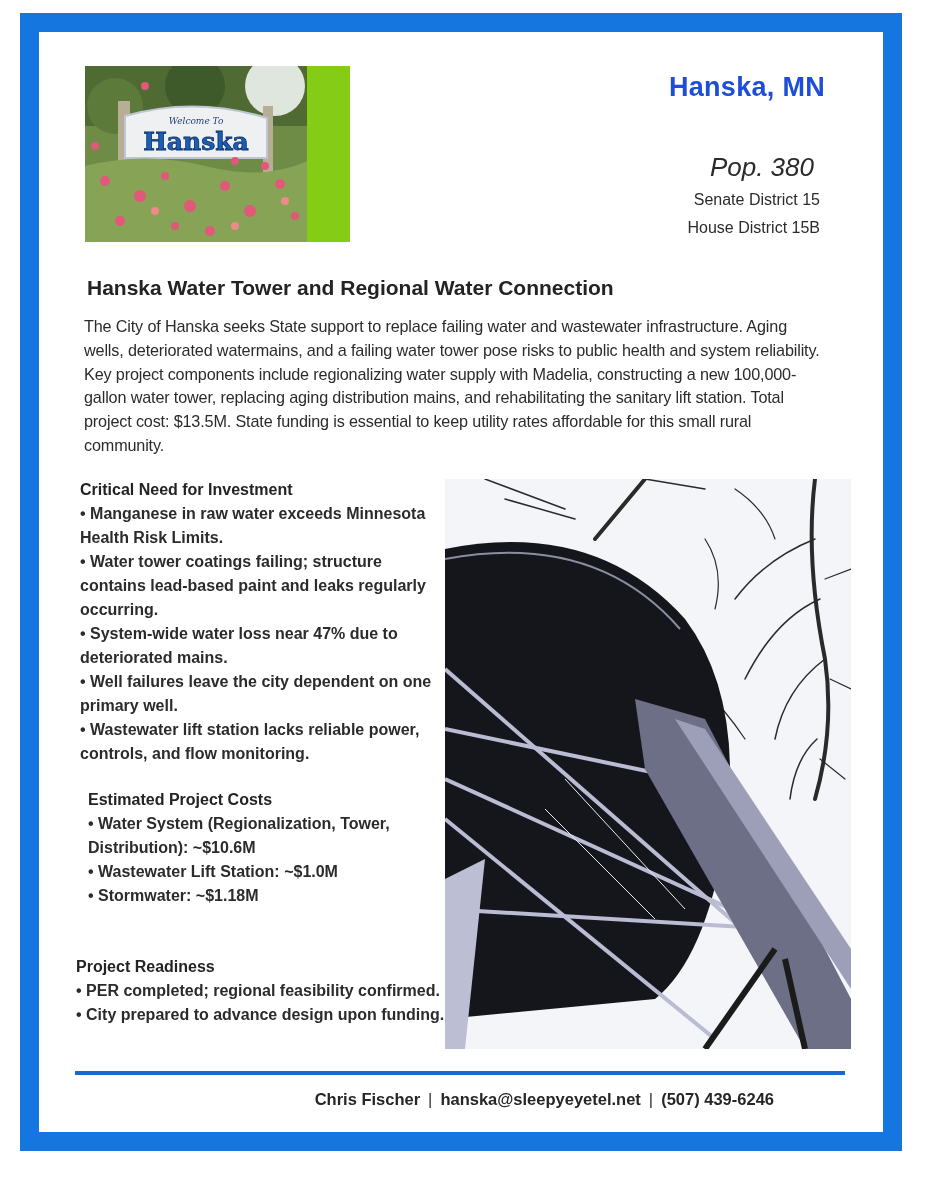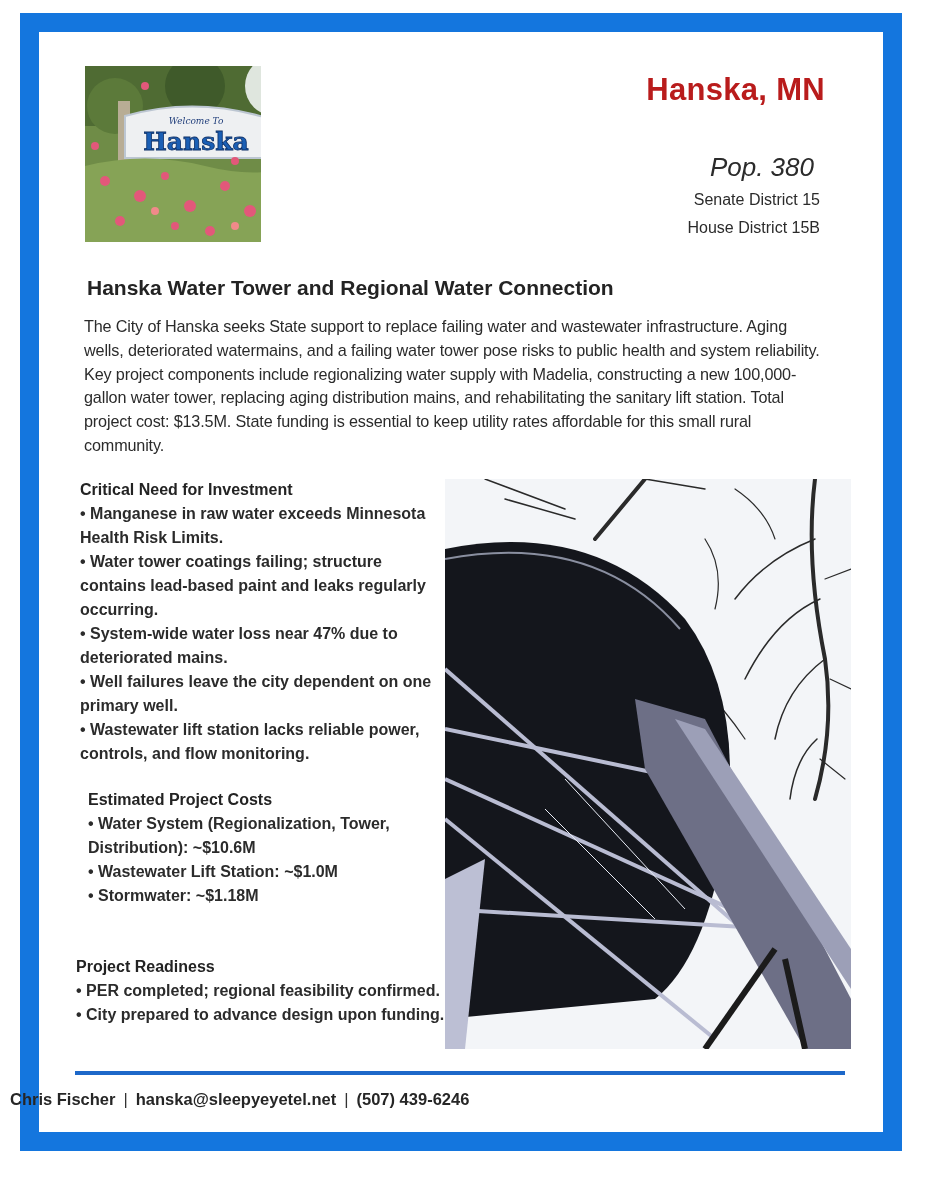--- a/index.html
+++ b/index.html
@@ -2,47 +2,47 @@
 <html><head>
 <meta charset="utf-8">
 <style>
   html, body { margin:0; padding:0; background:#ffffff; }
   body { width:927px; height:1200px; position:relative; overflow:hidden;
          font-family:"Liberation Sans", sans-serif; color:#2a2a2a; }
 
   .frame { position:absolute; left:20px; top:13px; width:844px; height:1100px;
            border:19px solid #1476de; background:#fff; }
 
-  .hero-photo { position:absolute; left:85px; top:66px; width:176px; height:176px;
-                overflow:hidden; background:#7dd3fc; }
+  .hero-photo { position:absolute; left:85px; top:66px; width:265px; height:176px;
+                overflow:hidden; background:#84cc16; }
   .hero-photo svg { display:block; }
 
-  .town-title { position:absolute; right:102px; top:72px; font-size:31px; font-weight:bold;
-                color:#b91c1c; letter-spacing:0.3px; }
+  .town-title { position:absolute; right:102px; top:72px; font-size:27px; font-weight:bold;
+                color:#1d4ed8; letter-spacing:0.3px; }
   .pop { position:absolute; right:113px; top:152px; font-size:26px; font-style:italic; color:#2b2b2b; }
   .district { position:absolute; right:107px; font-size:16px; color:#2b2b2b; }
   .district.senate { top:191px; }
   .district.house { top:219px;padding-left:41px; }
 
   .section-title { position:absolute; left:87px; top:276px; font-size:21px; font-weight:bold; color:#232323;text-align:right; }
   .intro { position:absolute; left:84px; top:315px; width:740px; font-size:16.2px; line-height:23.8px;
            color:#2b2b2b; letter-spacing:-0.15px; }
 
   .col { position:absolute; left:80px; width:370px; font-size:16px; line-height:24px; color:#2b2b2b; }
   .col h3 { margin:0; font-size:16px; font-weight:bold; color:#232323; line-height:24px; }
   .col p { margin:0;font-weight:bold; }
   .need { top:478px; }
   .costs { top:788px; left:88px; }
   .ready { top:955px; left:76px; }
 
   .tower-photo { position:absolute; left:445px; top:479px; width:406px; height:570px; background:#f4f5f7; overflow:hidden; }
   .tower-photo svg { display:block; }
 
   .footer-rule { position:absolute; left:75px; top:1071px; width:770px; height:4px; background:#1d68c9; }
-  .footer-contact { position:absolute; left:10px; width:774px; top:1090px; text-align:left;
+  .footer-contact { position:absolute; left:0; width:774px; top:1090px; text-align:right;
                     font-size:16.5px; font-weight:bold; color:#262626; }
   .footer-contact .sep { font-weight:normal; margin:0 8px; color:#333; }
 </style>
 </head>
 <body>
 
 <div class="frame"></div>
 
 <div class="hero-photo">
   <svg width="222" height="176" viewBox="0 0 222 176">

